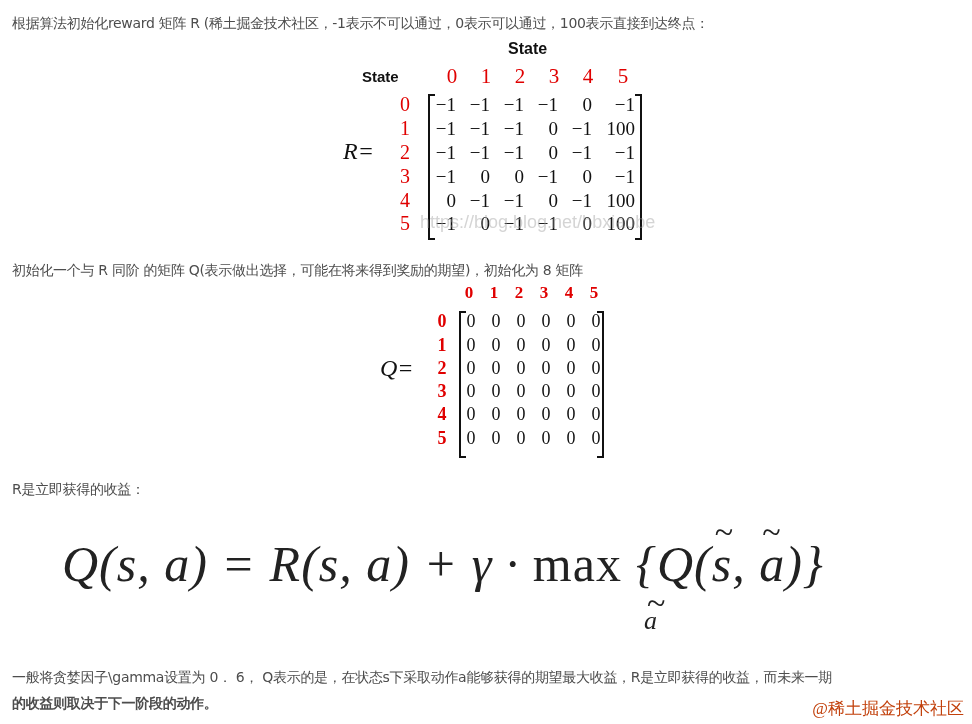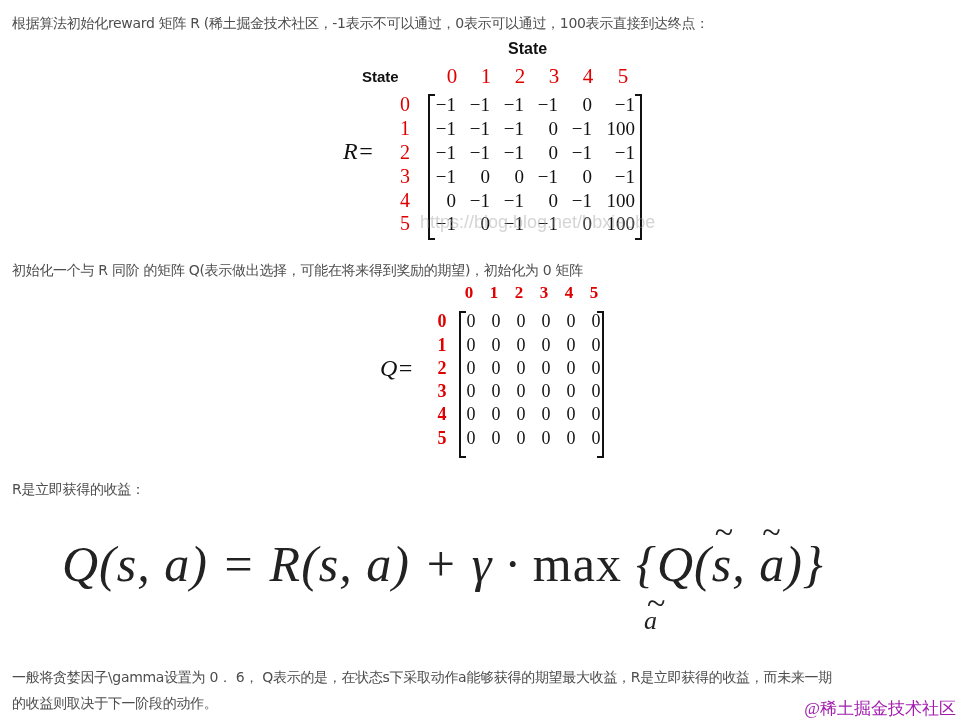--- a/index.html
+++ b/index.html
@@ -27,21 +27,21 @@
     .q-cell { position: absolute; font: 18px "Liberation Serif", serif; color: #111; width: 20px; text-align: center; }
 
     
     .formula { position: absolute; left: 62px; top: 535px; font: 50px "Liberation Serif", serif; color: #222; white-space: nowrap; letter-spacing: 1px; }
     .formula i { font-style: italic; }
     .formula .maxwrap { position: relative; display: inline-block; }
     .formula .maxsub { position: absolute; left: 22px; top: 48px; font: italic 26px "Liberation Serif", serif; }
     .formula .tilde { position: relative; display: inline-block; }
     .formula .tilde::before { content: "~"; position: absolute; left: 3px; top: -22px; font-size: 34px; font-style: normal; }
 
-    .juejin { position: absolute; right: 16px; top: 697px; font: 17px "Liberation Serif", serif; color: #a21caf; white-space: nowrap; }
+    .juejin { position: absolute; right: 8px; top: 697px; font: 17px "Liberation Serif", serif; color: #c2410c; white-space: nowrap; }
   </style>
 </head>
 <body>
 
 <div class="para" style="top:12px;">根据算法初始化reward 矩阵 R  (稀土掘金技术社区，-1表示不可以通过，0表示可以通过，100表示直接到达终点：</div>
 
 <div>
   <div class="r-action">State</div>
   <div class="r-state">State</div>
   <div id="r-colhdrs">
@@ -97,21 +97,21 @@
       <div class="r-cell" style="left: 420px; top: 213px;">−1</div>
       <div class="r-cell" style="left: 454px; top: 213px;">0</div>
       <div class="r-cell" style="left: 488px; top: 213px;">−1</div>
       <div class="r-cell" style="left: 522px; top: 213px;">−1</div>
       <div class="r-cell" style="left: 556px; top: 213px;">0</div>
       <div class="r-cell" style="left: 599px; top: 213px;">100</div>
     </div>
   <div class="watermark">https://blog.blog.net/hbxiaobe</div>
 </div>
 
-<div class="para" style="top:259px;">初始化一个与 R 同阶 的矩阵    Q(表示做出选择，可能在将来得到奖励的期望)，初始化为 0 矩阵</div>
+<div class="para" style="top:259px;">初始化一个与 R 同阶 的矩阵    Q(表示做出选择，可能在将来得到奖励的期望)，初始化为 8 矩阵</div>
 
 <div>
   <div id="q-colhdrs">
       <div class="q-colhdr" style="left: 459px;">0</div>
       <div class="q-colhdr" style="left: 484px;">1</div>
       <div class="q-colhdr" style="left: 509px;">2</div>
       <div class="q-colhdr" style="left: 534px;">3</div>
       <div class="q-colhdr" style="left: 559px;">4</div>
       <div class="q-colhdr" style="left: 584px;">5</div>
     </div>
@@ -166,15 +166,15 @@
     </div>
 </div>
 
 <div class="para" style="top:478px;">R是立即获得的收益：</div>
 
 <div class="formula">
   <i>Q(s, a) = R(s, a) + γ · </i><span class="maxwrap"><span>max</span><span class="maxsub tilde">a</span></span><i>{Q(</i><i class="tilde">s</i><i>, </i><i class="tilde">a</i><i>)}</i>
 </div>
 
 <div class="para" style="top:666px;">一般将贪婪因子\gamma设置为 0．  6，  Q表示的是，在状态s下采取动作a能够获得的期望最大收益，R是立即获得的收益，而未来一期</div>
-<div class="para" style="top:692px;">的收益则取决于下一阶段的动作。</div>
+<div class="para" style="top:692px;font-weight:bold;">的收益则取决于下一阶段的动作。</div>
 
 <div class="juejin">@稀土掘金技术社区</div>
 
 </body></html>

